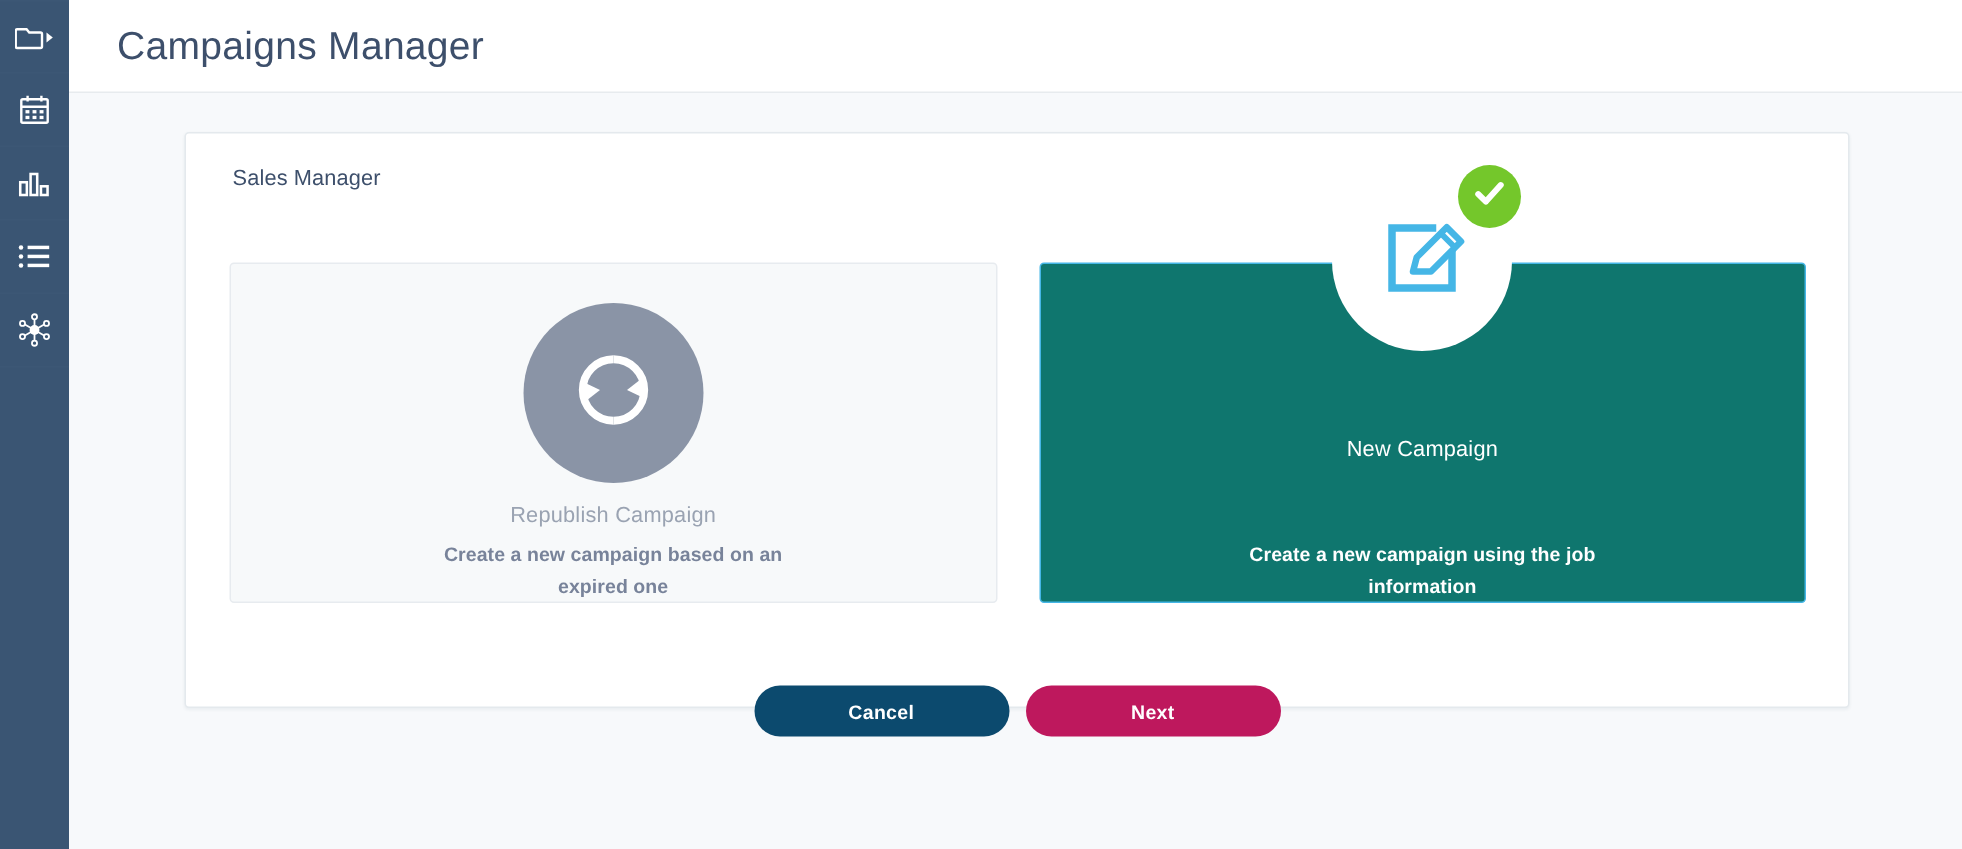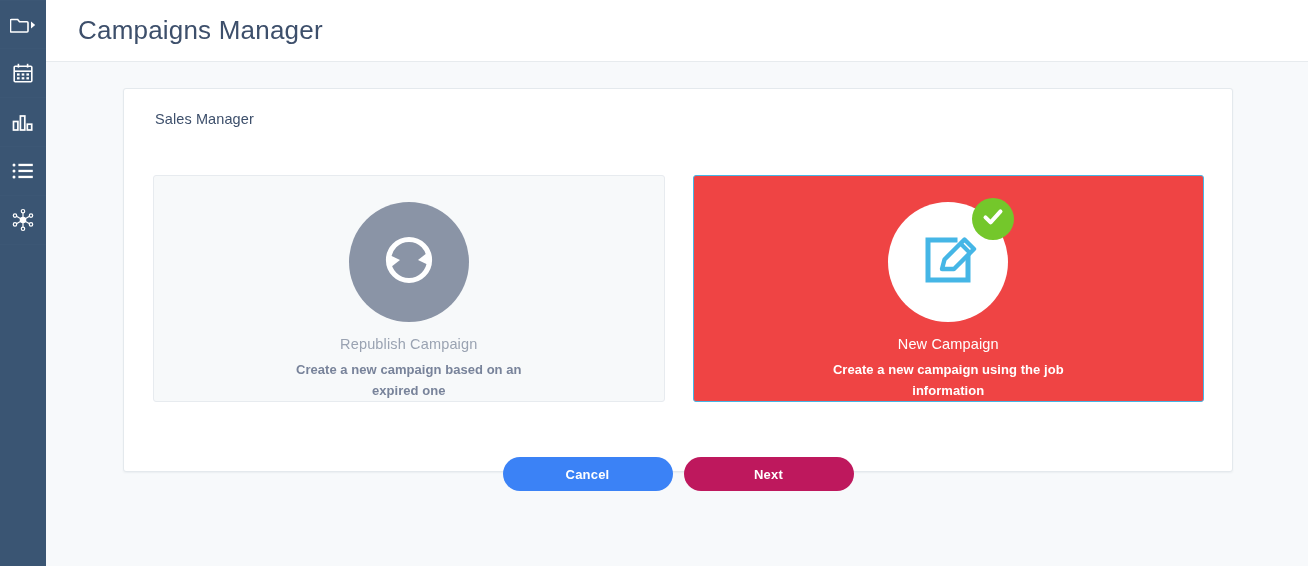--- a/index.html
+++ b/index.html
@@ -113,22 +113,23 @@
     border-radius: 3px;
     display: flex;
     flex-direction: column;
     align-items: center;
     cursor: pointer;
     position: relative;
     padding-top: 20px;
     justify-content: flex-end;
   }
   .card.selected {
-    background: #ef4444;
+    background: #0f766e;
     border-color: #45b6e6;
+    gap: 44px;
   }
 
   .card-badge-wrap {
     position: relative;
     width: 120px;
     height: 120px;
     margin-bottom: 6px;
   }
   .card-circle {
     width: 120px;
@@ -192,21 +193,21 @@
     height: 34px;
     border: none;
     border-radius: 17px;
     font-family: "Liberation Sans", sans-serif;
     font-size: 13px;
     font-weight: bold;
     color: #ffffff;
     cursor: pointer;
     letter-spacing: 0.2px;
   }
-  .btn-cancel { background: #3b82f6; }
+  .btn-cancel { background: #0c4a6e; }
   .btn-next { background: #be185d; }
 </style>
 </head>
 <body>
 
 <div class="app">
 
   <nav class="sidebar">
 
     <div class="side-item">

